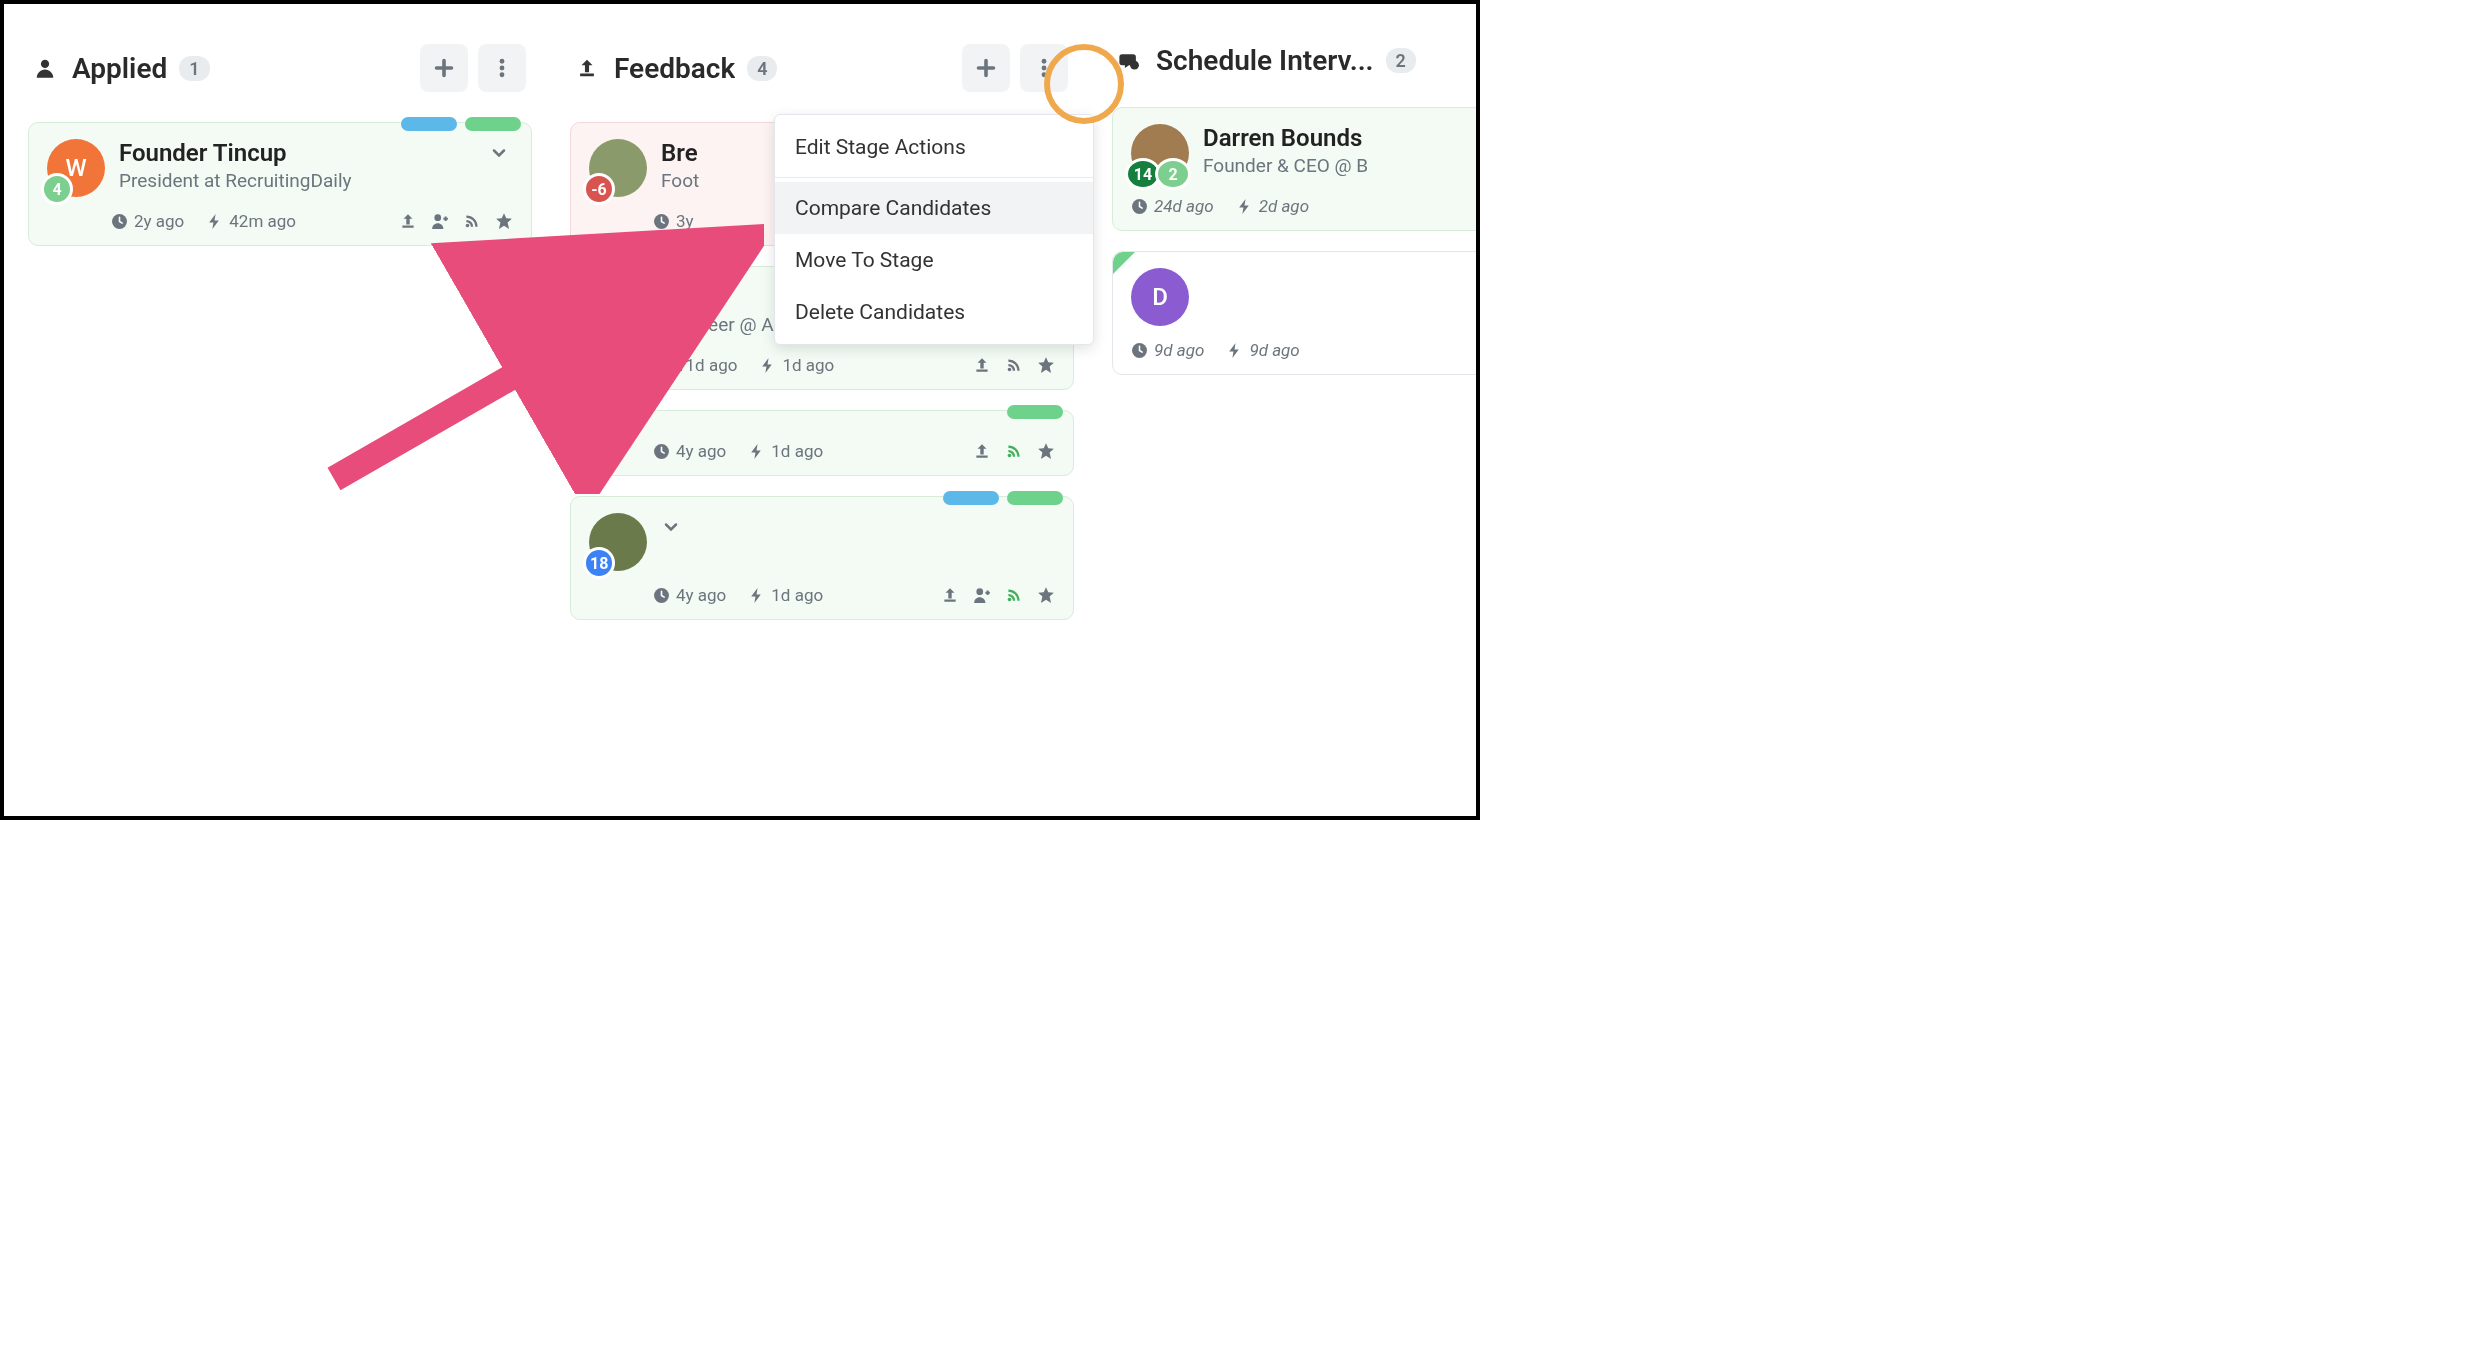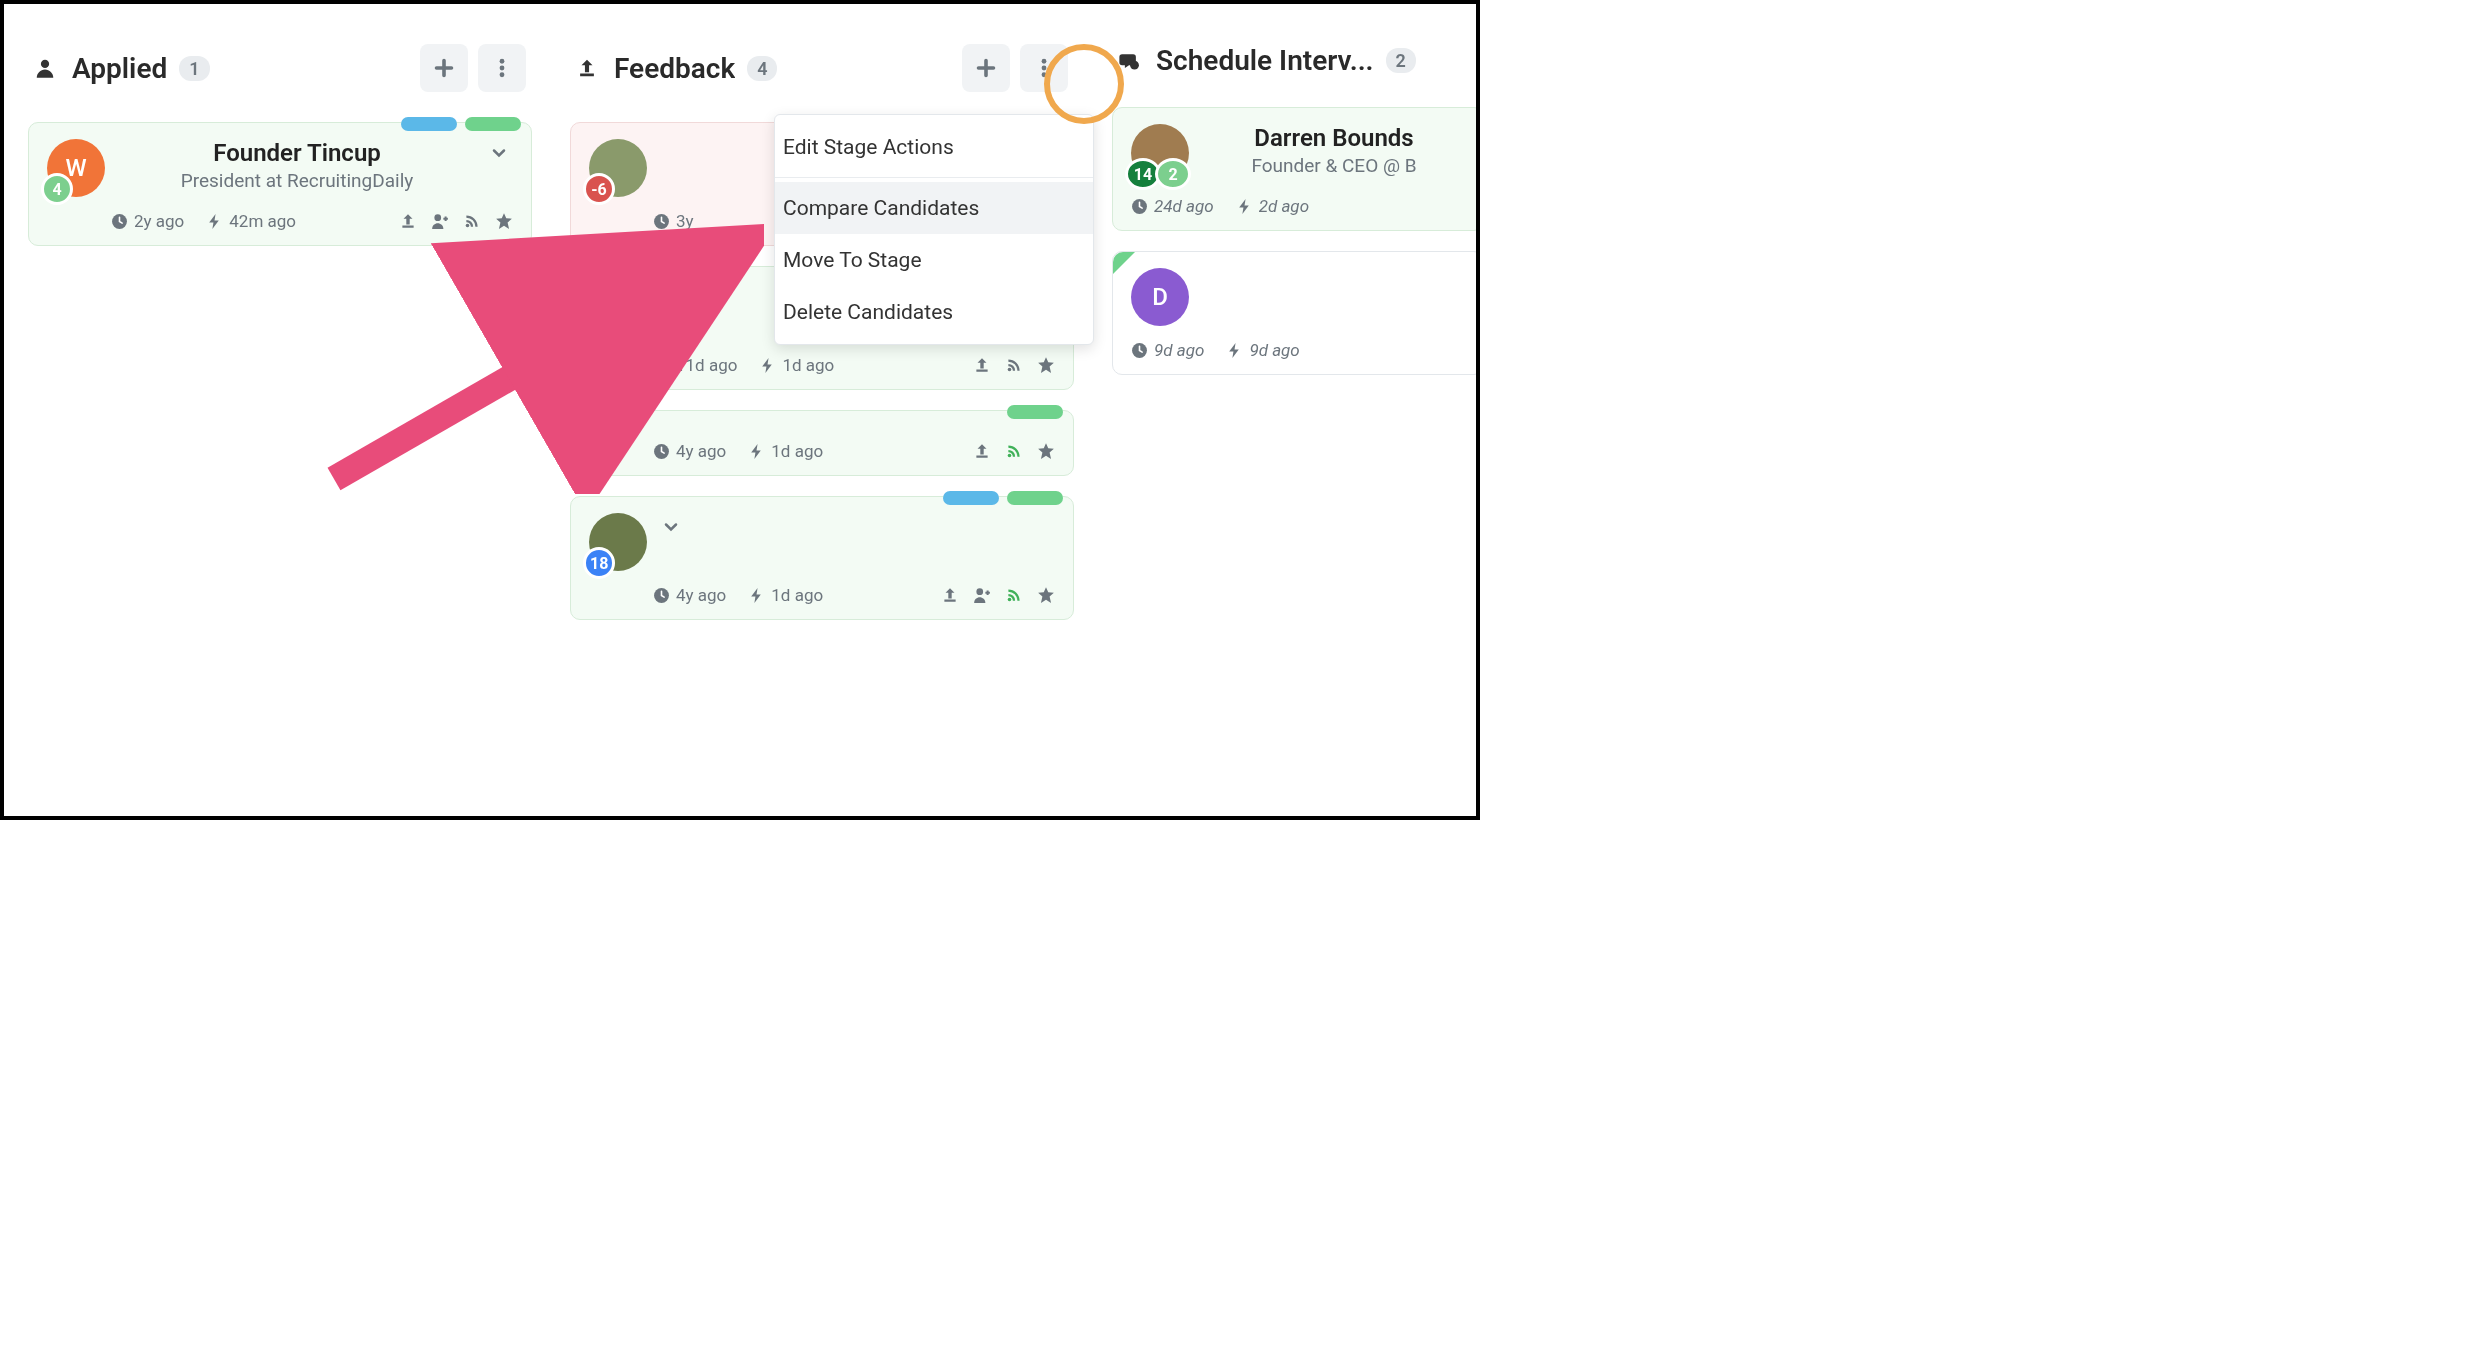--- a/index.html
+++ b/index.html
@@ -1,19 +1,19 @@
 <!DOCTYPE html>
 <html><head>
 <meta charset="utf-8">
 <style>
   * { box-sizing: border-box; margin: 0; padding: 0; }
   body { font-family: -apple-system, BlinkMacSystemFont, "Segoe UI", Roboto, sans-serif; background: #fff; color: #333; }
   .frame { border: 4px solid #000; width: 1480px; height: 820px; overflow: hidden; position: relative; padding: 20px 20px 0 20px; background: #fff; }
   .board { display: flex; gap: 30px; height: 100%; }
-  .col { width: 512px; flex: 0 0 auto; display: flex; flex-direction: column; text-align: center; }
+  .col { width: 512px; flex: 0 0 auto; display: flex; flex-direction: column; }
   .col3 { width: 380px; }
   .col-header { display: flex; align-items: center; padding: 20px 10px 30px 10px; }
   .col-title-wrap { display: flex; align-items: center; gap: 12px; flex: 1; min-width: 0; }
   .col-title { font-size: 28px; font-weight: 600; color: #2a2a2a; white-space: nowrap; overflow: hidden; text-overflow: ellipsis; }
   .col-icon { font-size: 22px; color: #333; width: 26px; text-align: center; }
   .count-badge { background: #e9ecef; color: #6c757d; border-radius: 12px; font-size: 18px; font-weight: 600; padding: 2px 10px; }
   .col-actions { display: flex; gap: 10px; }
   .icon-btn { width: 48px; height: 48px; border-radius: 8px; background: #f1f3f5; color: #6c757d; display: flex; align-items: center; justify-content: center; font-size: 24px; cursor: pointer; position: relative; }
   .col-body { display: flex; flex-direction: column; gap: 20px; padding: 0 4px; }
 
@@ -40,21 +40,21 @@
   .meta-icons { display: flex; align-items: center; gap: 14px; font-size: 18px; color: #6c757d; }
   .meta-icons .green { color: #40b159; }
 
   .pills { position: absolute; top: -6px; right: 10px; display: flex; gap: 8px; }
   .pill { width: 56px; height: 14px; border-radius: 7px; }
   .pill.blue  { background: #5bb8e8; }
   .pill.green { background: #6fd28c; }
   .corner-tri { position: absolute; top: 0; left: 0; width: 0; height: 0; border-top: 22px solid #6fd28c; border-right: 22px solid transparent; border-top-left-radius: 10px; }
 
   .menu { position: absolute; top: 110px; left: 770px; width: 320px; background: #fff; border: 1px solid #e3e7eb; border-radius: 6px; box-shadow: 0 4px 14px rgba(0,0,0,.12); z-index: 50; padding: 6px 0; }
-  .menu-item { padding: 14px 8px; font-size: 21px; color: #333; cursor: pointer; }
+  .menu-item { padding: 14px 20px; font-size: 21px; color: #333; cursor: pointer; }
   .menu-item.hover { background: #f1f3f5; }
   .menu-divider { height: 1px; background: #e9ecef; margin: 4px 0; }
 
   .hl-circle { position: absolute; top: 40px; left: 1040px; width: 80px; height: 80px; border: 6px solid #f0a84d; border-radius: 50%; z-index: 60; pointer-events: none; }
   .arrow { position: absolute; top: 190px; left: 300px; width: 460px; height: 300px; z-index: 55; pointer-events: none; }
 
   svg.icon { width: 1em; height: 1em; display: block; }
 </style>
 </head>
 <body>

